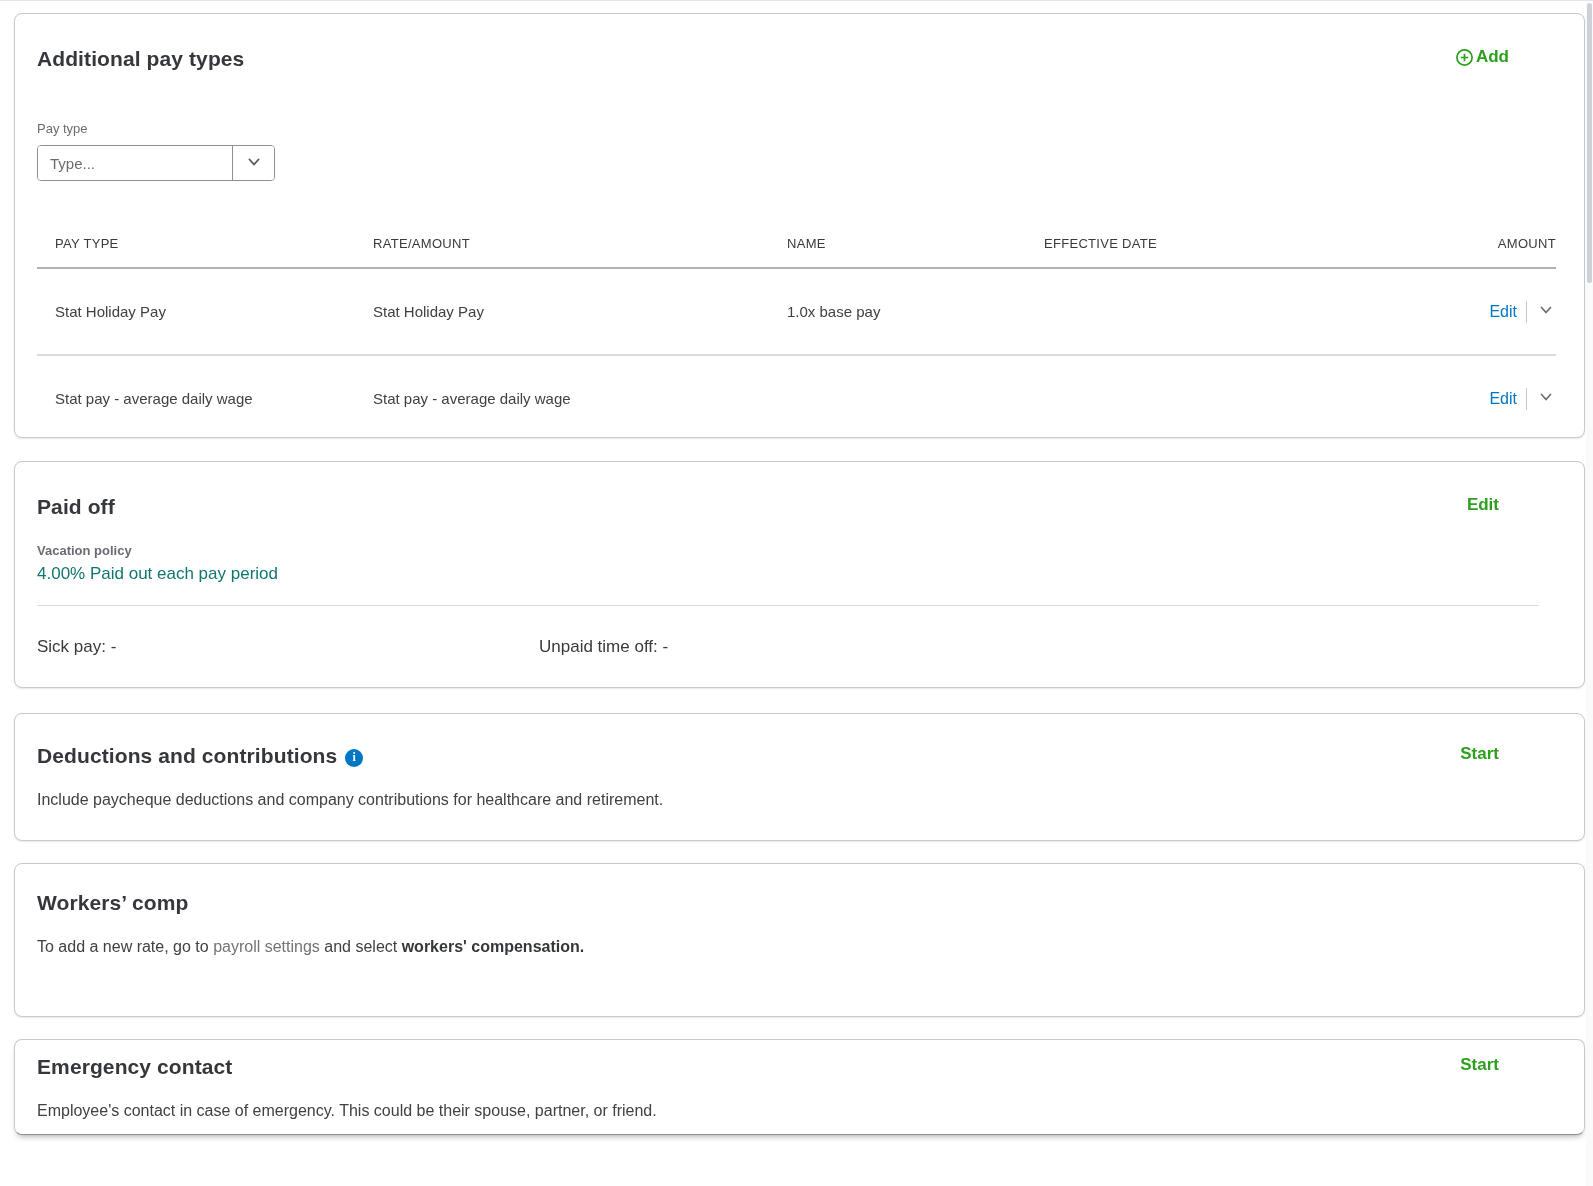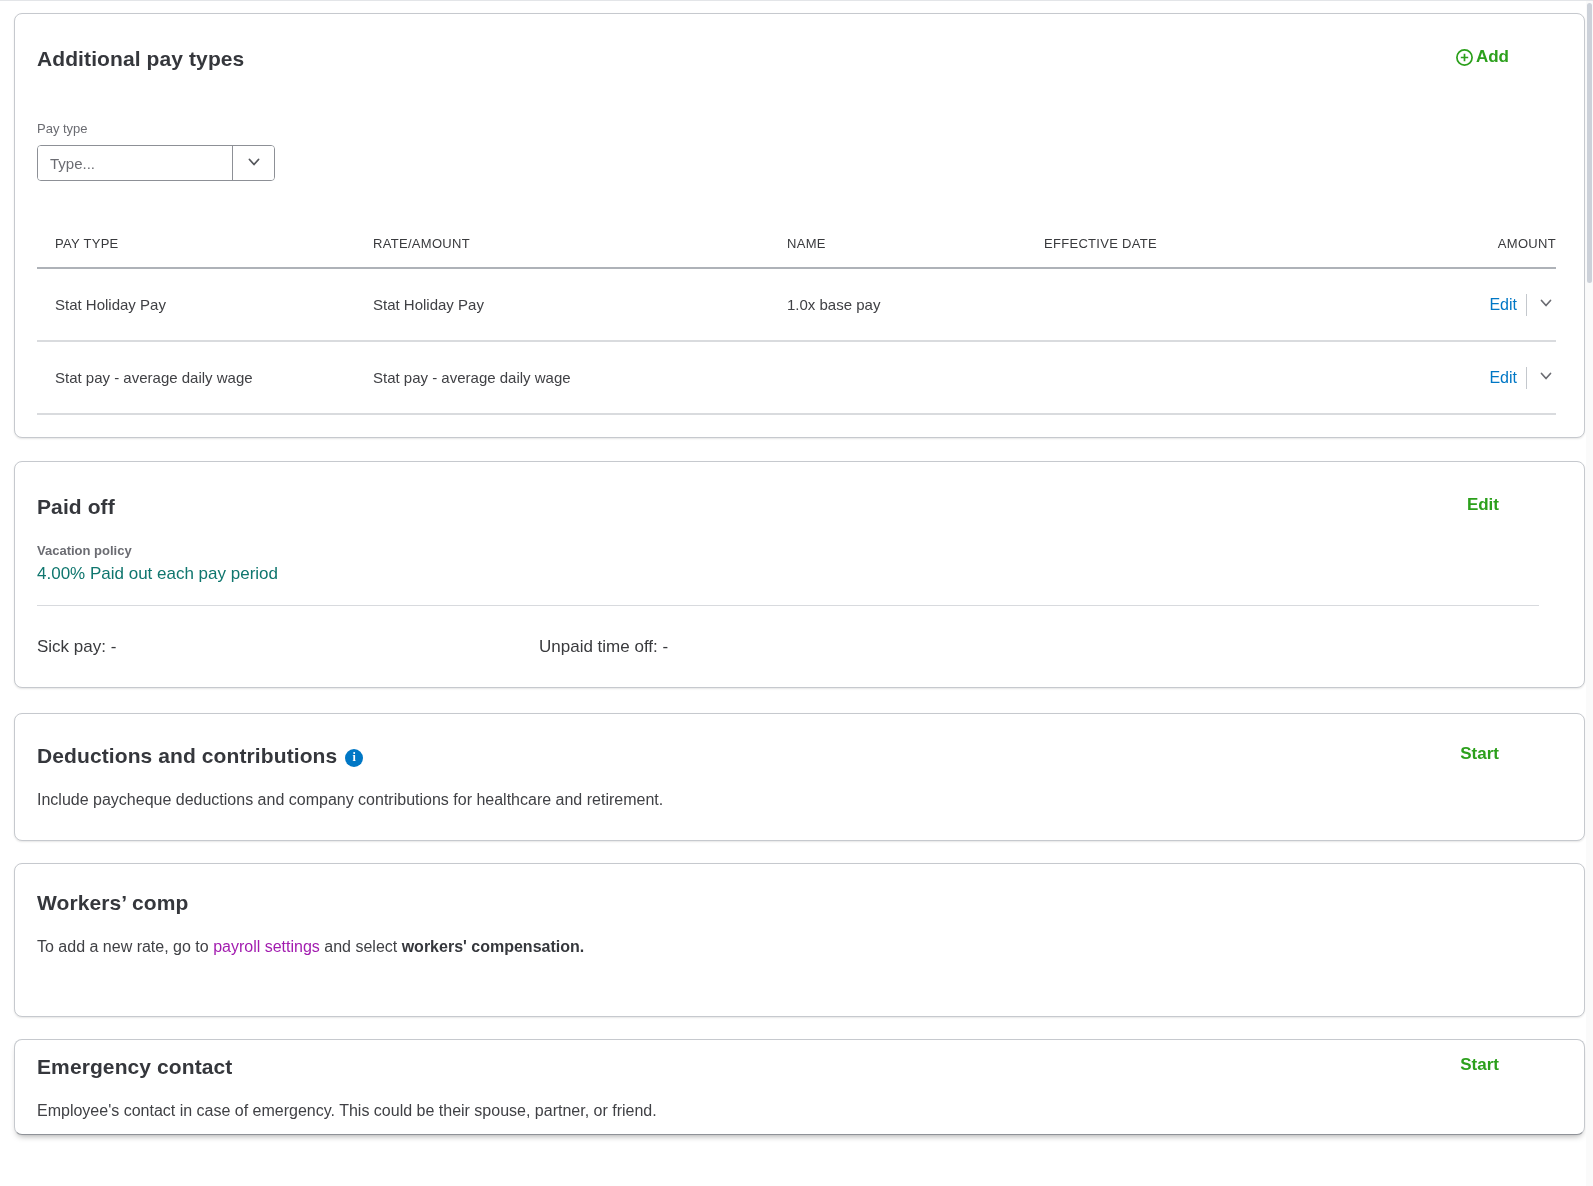--- a/index.html
+++ b/index.html
@@ -18,41 +18,41 @@
   .card-4 { height:154px; margin-bottom:22px; padding:27px 85px 0 22px; }
   .card-5 { height:96px; padding:15px 85px 0 22px; border-bottom-color:#8f9298;
             box-shadow:0 4px 6px -3px rgba(0,0,0,0.35); }
 
   .title-row { display:flex; align-items:flex-start; justify-content:space-between; }
   .card-1 .title-row { padding-right:47px; }
   h2 { font-size:21px; font-weight:700; color:#35373c; letter-spacing:0.1px; }
 
   .green-link { color:#2ca01c; font-size:17px; font-weight:700; text-decoration:none;
                 display:inline-flex; align-items:center; gap:2px; cursor:pointer; line-height:20px; }
-  .blue-link { color:#a21caf; text-decoration:none; cursor:pointer; }
+  .blue-link { color:#737373; text-decoration:none; cursor:pointer; }
 
   .plus-icon svg { display:block; }
 
   
   .field-label { font-size:13px; color:#6b6c72; margin-top:50px; line-height:16px; }
   .combo { margin-top:8px; width:238px; height:36px; display:flex;
            border:1px solid #8d9096; border-radius:4px; overflow:hidden; background:#fff; }
   .combo input { flex:1; border:none; outline:none; padding:0 12px; font-size:15px;
                  font-family:"Liberation Sans", sans-serif; color:#393a3d; min-width:0; }
   .combo input::placeholder { color:#6b6c72; opacity:1; }
   .combo-btn { width:42px; border:none; border-left:1px solid #8d9096; background:#fff;
                display:flex; align-items:center; justify-content:center; cursor:pointer; }
 
   
   .paytable { width:100%; }
   .t-row { display:grid; grid-template-columns:318px 414px 257px 327px 1fr; padding-left:18px; }
   .t-head { border-bottom:2px solid #aeb2b8; }
   .t-head > div { padding-top:55px; padding-bottom:16px; font-size:13px; font-weight:500;
                   color:#393a3d; letter-spacing:0.3px; }
-  .t-body-row { height:73px; align-items:center; border-bottom:2px solid #d9dbde; font-size:15px; color:#404145; }
+  .t-body-row { height:87px; align-items:center; border-bottom:2px solid #d9dbde; font-size:15px; color:#404145; }
   .col-actions { text-align:right; display:flex; justify-content:flex-end; align-items:center; }
   .t-head .col-actions { align-items:flex-end; }
   .row-actions { display:flex; align-items:center; gap:9px; }
   .edit-link { color:#0077c5; font-size:16px; font-weight:500; text-decoration:none; cursor:pointer; }
   .v-sep { width:1px; height:22px; background:#c4c8cd; }
   .chev-btn { background:none; border:none; cursor:pointer; display:flex; align-items:center; padding:2px; }
 
   
   .sub-label { margin-top:24px; font-size:13px; font-weight:600; color:#6b6c72; line-height:16px; }
   .sub-value { margin-top:4px; font-size:17px; color:#0f766e; line-height:21px; }

